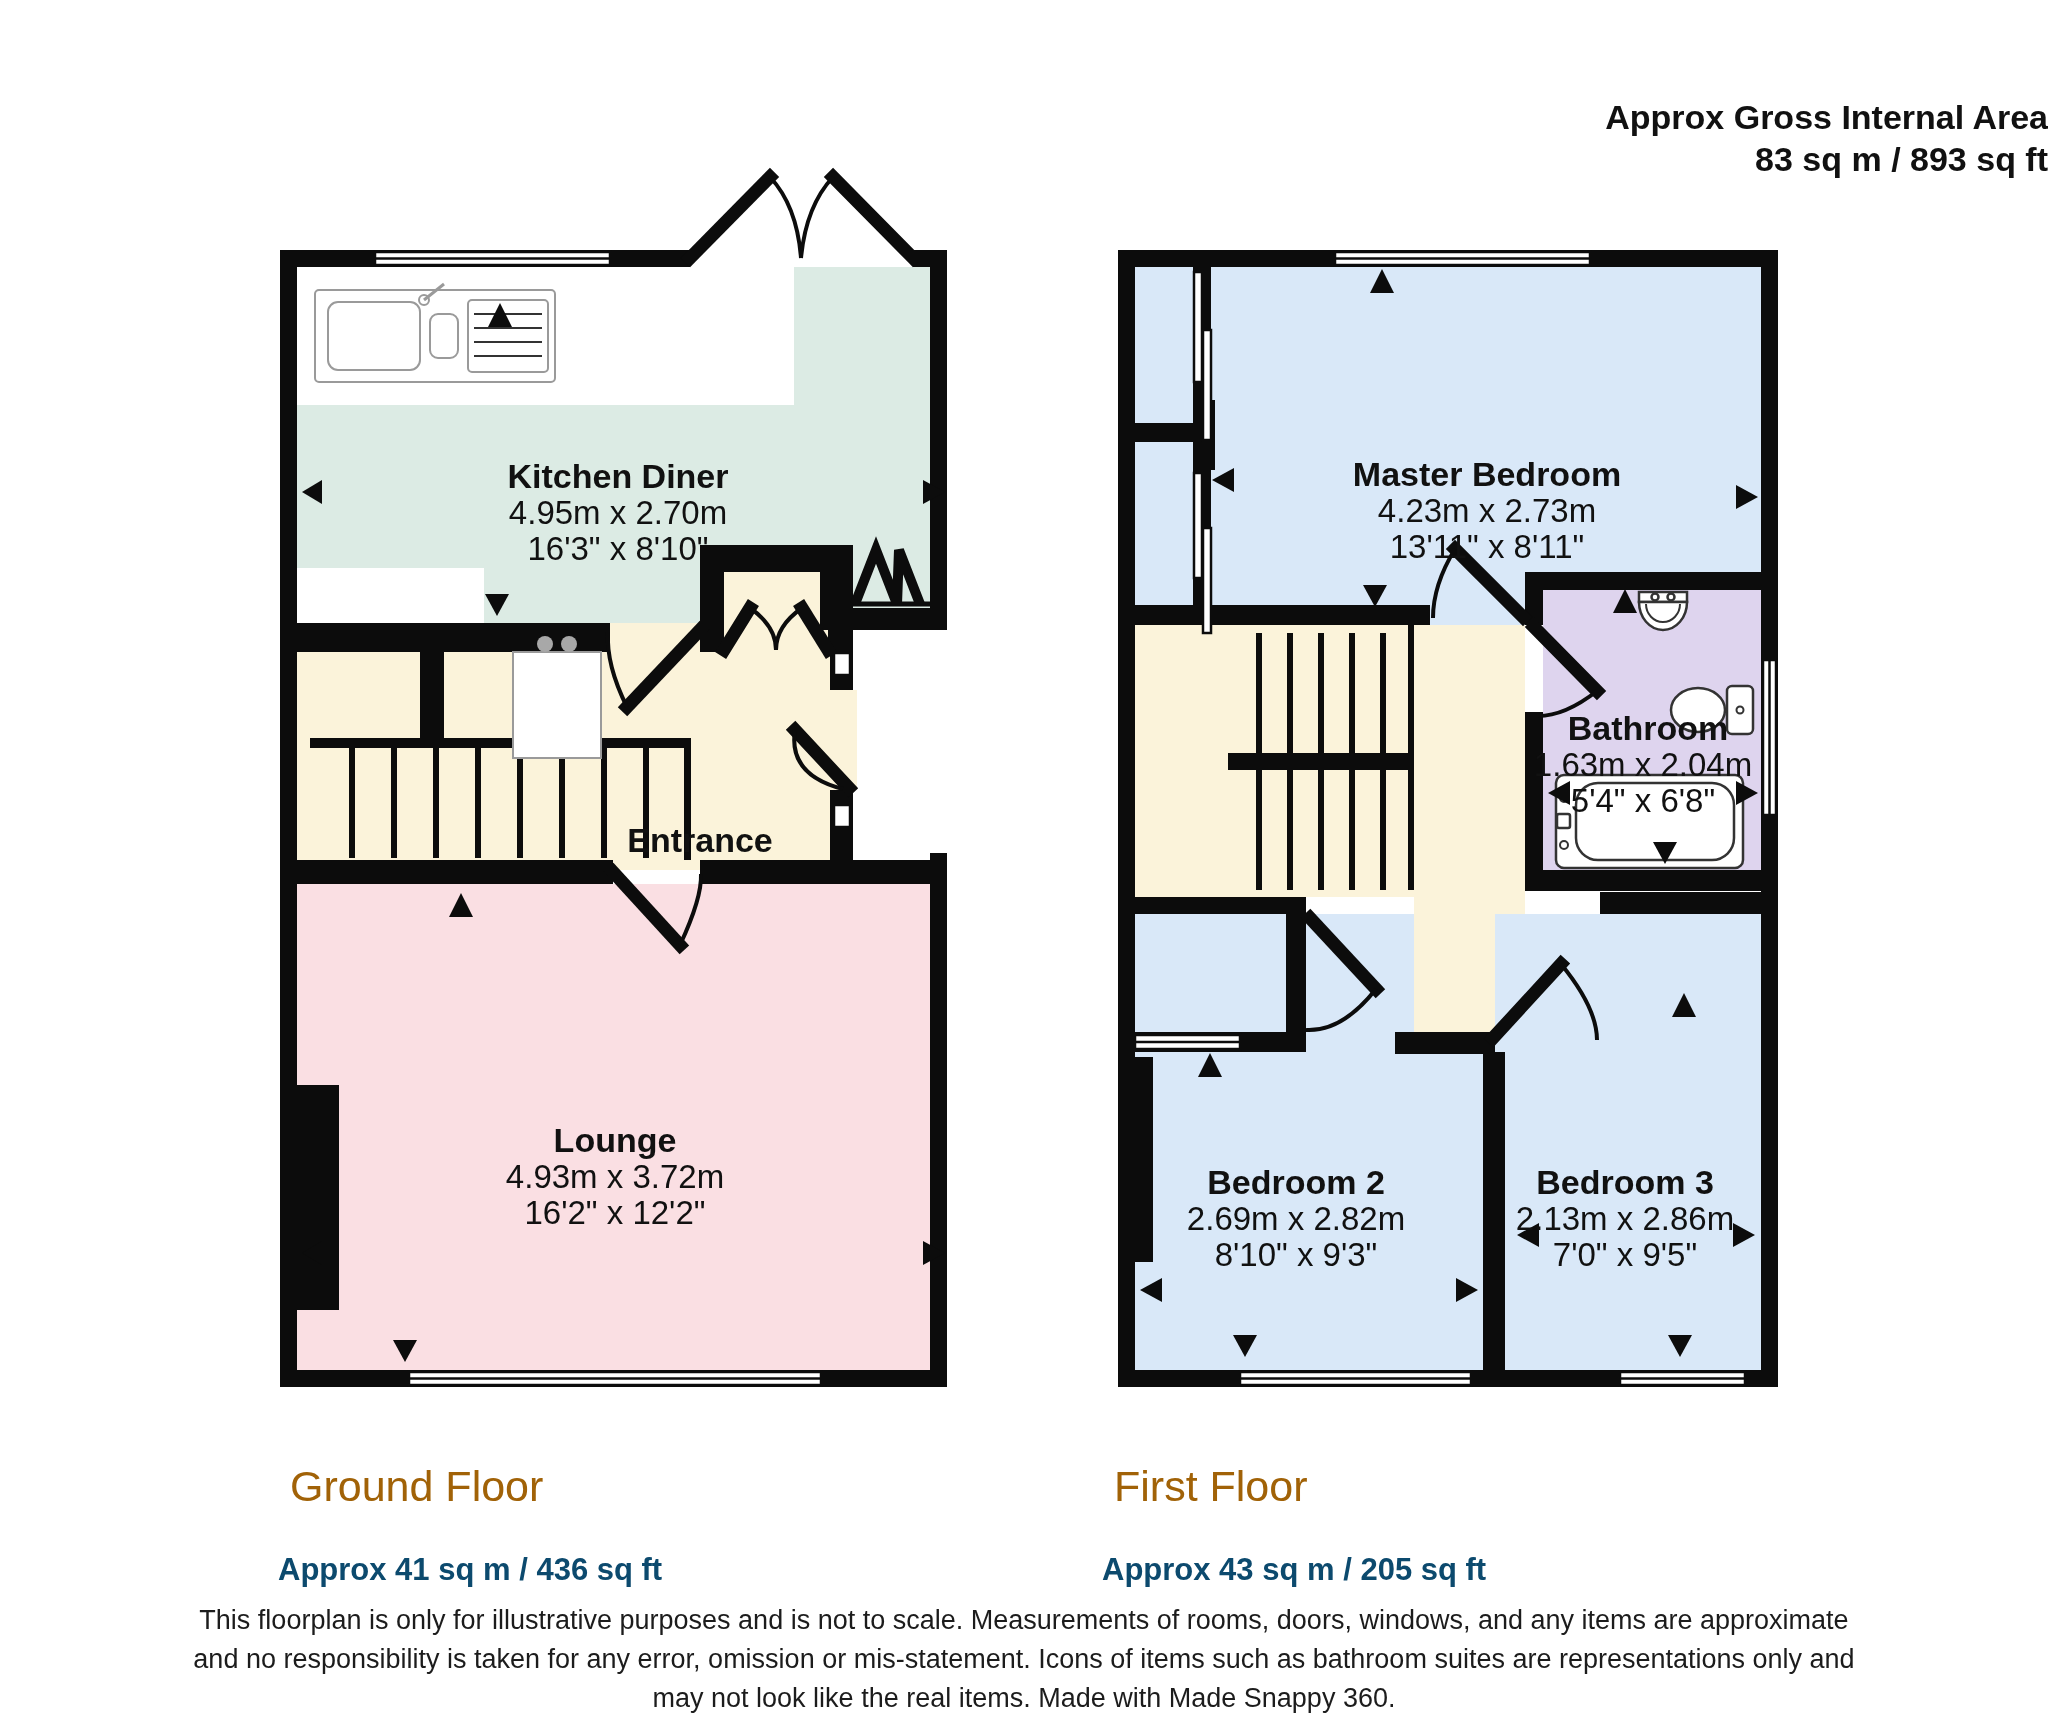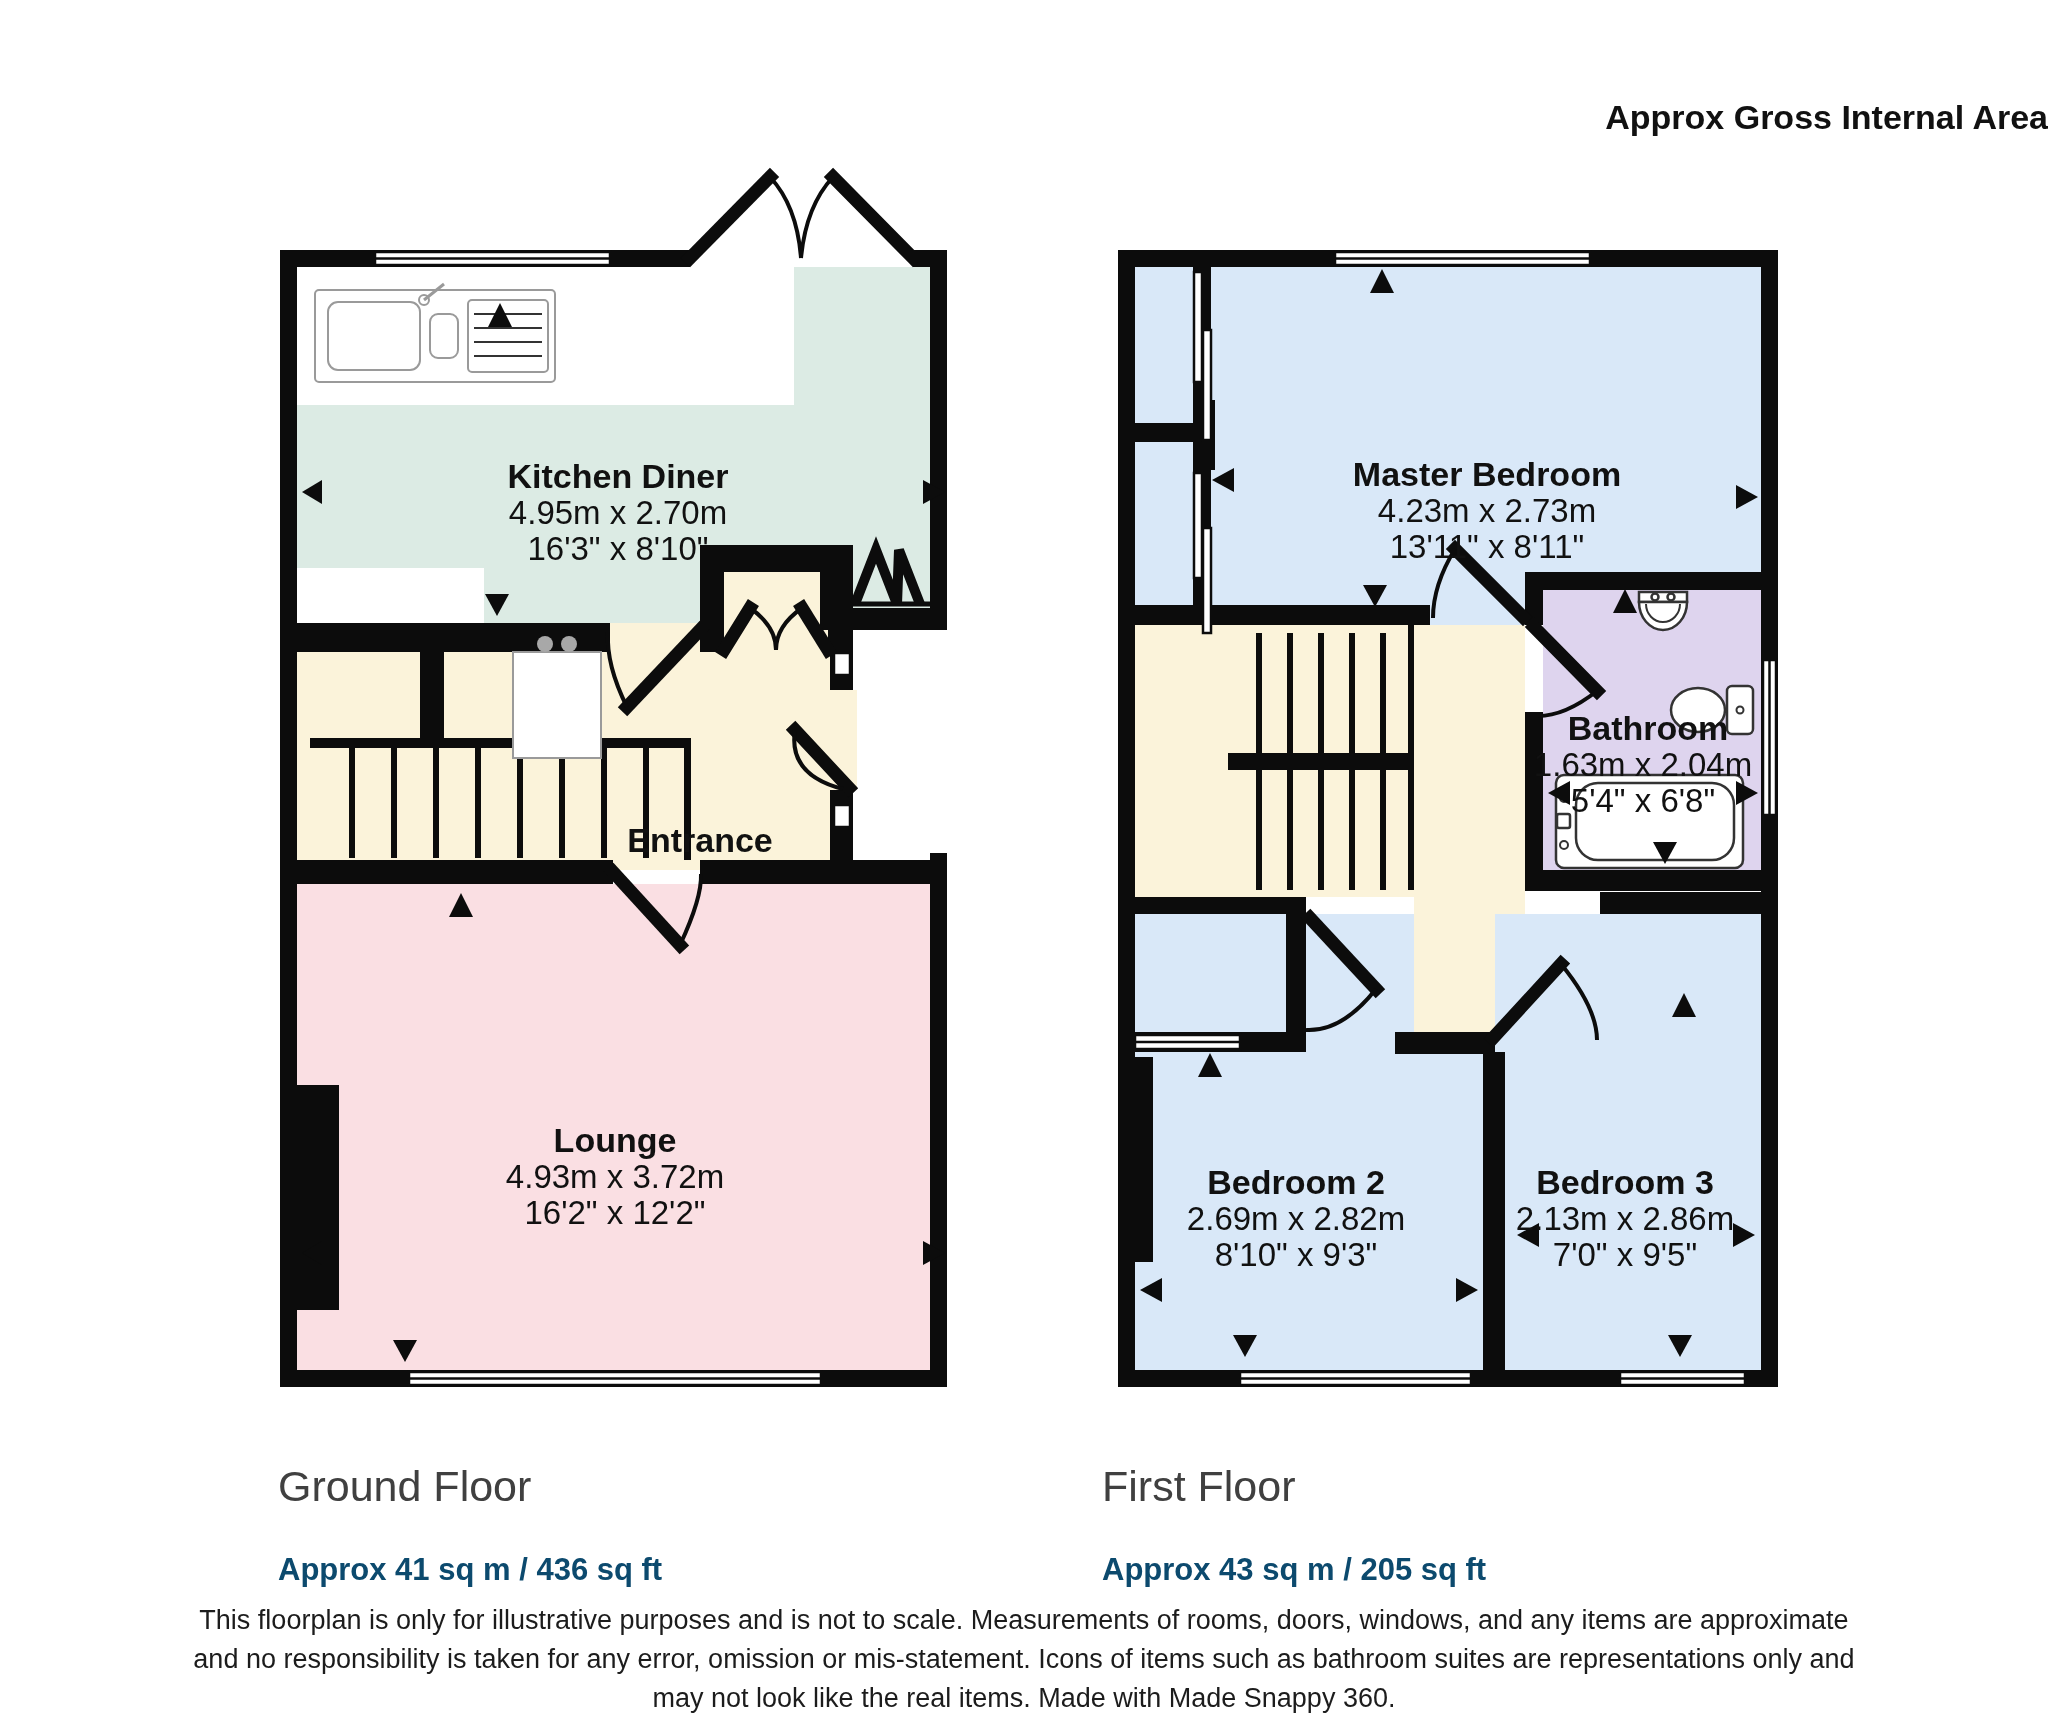--- a/index.html
+++ b/index.html
@@ -1,20 +1,20 @@
 <!DOCTYPE html>
 <html><head>
 <meta charset="utf-8">
 <style>
   html,body{margin:0;padding:0;background:#fff;}
   #stage{position:relative;width:2048px;height:1713px;background:#fff;overflow:hidden;
          font-family:"Liberation Sans",sans-serif;color:#111;}
   .hdr{position:absolute;left:0;top:96px;width:100%;text-align:right;
        font-weight:bold;font-size:34px;line-height:42px;}
-  .floorname{position:absolute;font-size:43px;font-weight:400;color:#404040;}
+  .floorname{position:absolute;font-size:43px;font-weight:400;color:#a16207;margin-left:12px;}
   .floorarea{position:absolute;font-size:31px;font-weight:bold;color:#0c4a6e;}
   .disc{position:absolute;left:0;top:1601px;width:100%;text-align:center;
         font-size:27px;line-height:39px;font-weight:400;color:#1c1c1c;}
   svg text{text-anchor:middle;}
   .room-title{font:700 34px "Liberation Sans",sans-serif;fill:#111;}
   .room-dims{font:400 33px "Liberation Sans",sans-serif;fill:#111;}
   .wall{fill:#0c0c0c;}
   .leaf{stroke:#0c0c0c;stroke-width:13;stroke-linecap:square;}
   .arc{stroke:#0c0c0c;stroke-width:4;fill:none;}
   .win{fill:#fff;stroke:#0c0c0c;stroke-width:2.5;}
@@ -25,20 +25,21 @@
   .fixture{fill:#fff;stroke:#333;stroke-width:2.5;}
   .fixline{stroke:#333;stroke-width:2;fill:none;}
 </style>
 </head>
 <body>
 
 <div id="stage">
 
   <div class="hdr">
     <div>Approx Gross Internal Area</div>
+    <div>83 sq m / 893 sq ft</div>
   </div>
 
   <svg width="2048" height="1713" viewBox="0 0 2048 1713">
 
     <g>
 
       <rect x="297" y="267" width="633" height="356" fill="#dcebe4"></rect>
       <rect x="297" y="267" width="497" height="138" fill="#fff"></rect>
       <rect x="297" y="568" width="187" height="55" fill="#fff"></rect>
       <rect x="297" y="623" width="533" height="247" fill="#fbf3da"></rect>

